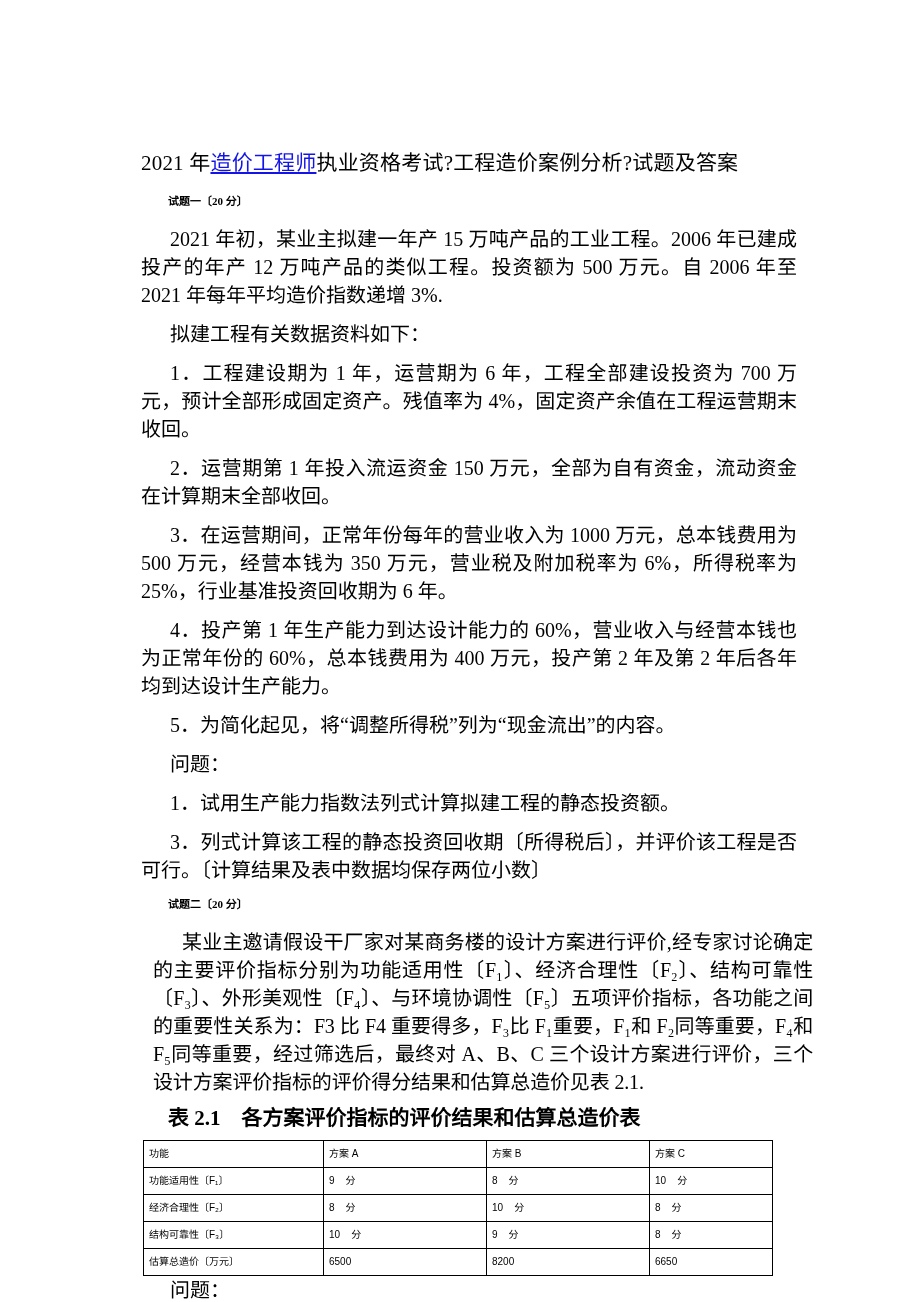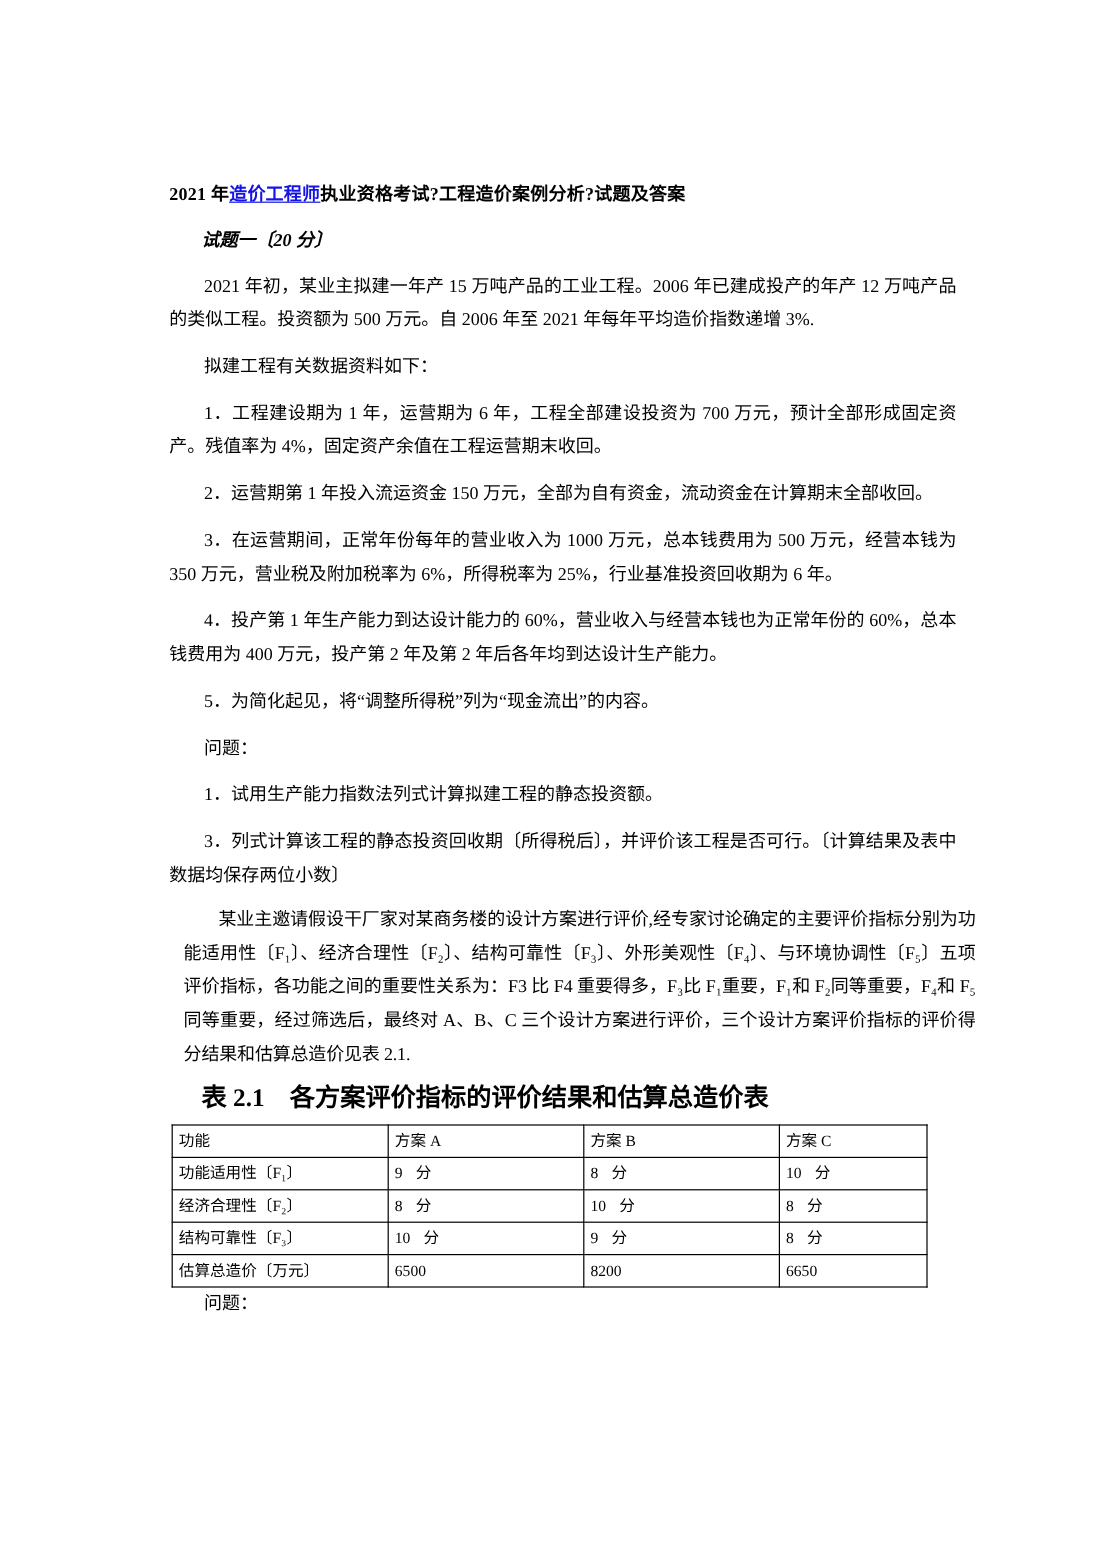--- a/index.html
+++ b/index.html
@@ -28,52 +28,51 @@
 
   .content {
     position: absolute;
     left: 141px;
     top: 152px;
     width: 656px;
   }
 
   
   .doc-title {
-    font-weight: bold;
-    font-size: 15px;
+    font-weight: normal;
+    font-size: 21px;
     line-height: 22px;
     letter-spacing: 0.2px;
     margin: 0 0 16px 0;
     white-space: nowrap;
   }
   .doc-title .link {
     color: #1414e6;
     text-decoration: underline;
   }
 
   .section-heading {
     font-weight: bold;
-    font-size: 15px;
+    font-size: 11px;
     line-height: 22px;
     margin: 0 0 13px 0;
     padding-left: 27px;
-    font-style: italic;
   }
 
   .table-caption {
     font-weight: bold;
     font-size: 21px;
     line-height: 22px;
     margin: 0 0 11px 0;
     padding-left: 27px;
   }
 
   
   p.para {
-    font-size: 15px;
+    font-size: 20px;
     line-height: 28px;
     margin: 0 0 11px 0;
     text-align: justify;
     text-justify: inter-ideograph;
     text-indent: 29px;
   }
   p.para.wide {
     width: 660px;
     letter-spacing: -0.15px;
     margin-left: 12px;
@@ -87,24 +86,24 @@
     border-collapse: collapse;
     width: 629px;
     margin: 0 0 0 2px;
     table-layout: fixed;
     border: 1.5px solid #000;
   }
   .eval-table td {
     border: 1px solid #000;
     height: 24px;
     padding: 1px 0 1px 5px;
-    font-size: 13px;
+    font-size: 10px;
     line-height: 22px;
     vertical-align: middle;
-    font-family: Liberation Serif, serif;
+    font-family: Liberation Sans, sans-serif;
     white-space: nowrap;
   }
   .eval-table col.c0 { width: 180px; }
   .eval-table col.c1 { width: 163px; }
   .eval-table col.c2 { width: 163px; }
   .eval-table col.c3 { width: 123px; }
 
   .unit-gap { display: inline-block; width: 11px; }
 
   .after-table {
@@ -135,20 +134,21 @@
 
     <p class="para">5．为简化起见，将“调整所得税”列为“现金流出”的内容。</p>
 
     <p class="para">问题：</p>
 
     <p class="para">1．试用生产能力指数法列式计算拟建工程的静态投资额。</p>
 
 
     <p class="para tight">3．列式计算该工程的静态投资回收期〔所得税后〕，并评价该工程是否可行。〔计算结果及表中数据均保存两位小数〕</p>
 
+    <h2 class="section-heading">试题二〔20 分〕</h2>
 
     <p class="para wide">某业主邀请假设干厂家对某商务楼的设计方案进行评价,经专家讨论确定的主要评价指标分别为功能适用性〔F₁〕、经济合理性〔F₂〕、结构可靠性〔F₃〕、外形美观性〔F₄〕、与环境协调性〔F₅〕五项评价指标，各功能之间的重要性关系为：F3 比 F4 重要得多，F₃比 F₁重要，F₁和 F₂同等重要，F₄和 F₅同等重要，经过筛选后，最终对 A、B、C 三个设计方案进行评价，三个设计方案评价指标的评价得分结果和估算总造价见表 2.1.</p>
 
     <h3 class="table-caption">表 2.1　各方案评价指标的评价结果和估算总造价表</h3>
 
     <table class="eval-table">
       <colgroup>
         <col class="c0">
           <col class="c1">
           <col class="c2">

